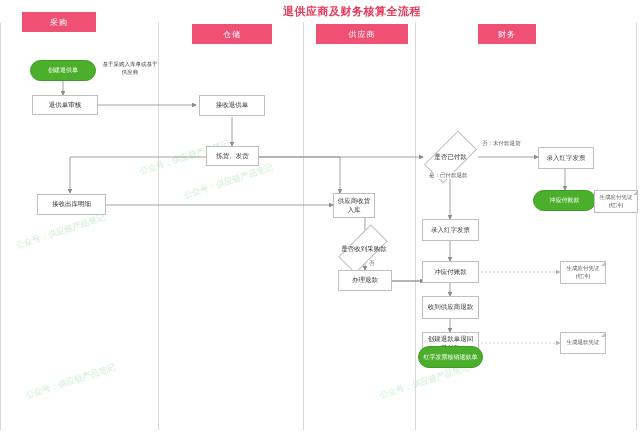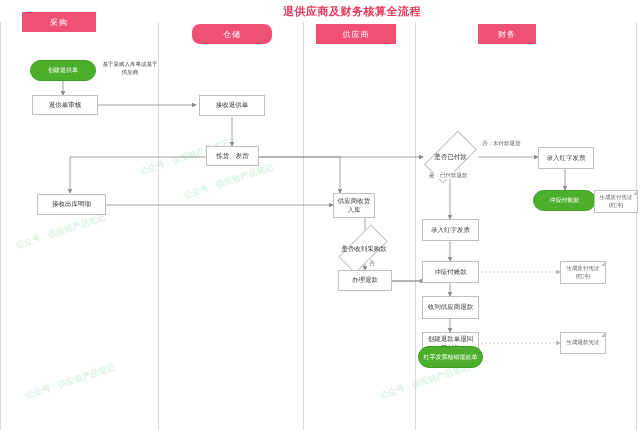--- a/index.html
+++ b/index.html
@@ -126,22 +126,22 @@
 
   <div class="title">退供应商及财务核算全流程</div>
 
   <div class="divider" style="left:0px;top:22px;height:408px;"></div>
   <div class="divider" style="left:158px;top:22px;height:408px;"></div>
   <div class="divider" style="left:303px;top:22px;height:408px;"></div>
   <div class="divider" style="left:415px;top:22px;height:408px;"></div>
   <div class="divider" style="left:636px;top:22px;height:408px;"></div>
 
   <div class="lane-head" style="left:22px;top:12px;width:74px;">采购</div>
-  <div class="lane-head" style="left:192px;top:24px;width:80px;border-radius:8px;">仓储</div>
-  <div class="lane-head" style="left:316px;top:24px;width:80px;">供应商</div>
+  <div class="lane-head" style="left:192px;top:24px;width:80px;">仓储</div>
+  <div class="lane-head" style="left:316px;top:24px;width:92px;">供应商</div>
   <div class="lane-head" style="left:478px;top:24px;width:58px;">财务</div>
 
   <svg class="lines">
     <defs>
       <marker id="arw" markerWidth="6" markerHeight="6" refX="5" refY="3" orient="auto">
         <path d="M0,0 L6,3 L0,6 z" fill="#8c8c8c"></path>
       </marker>
       <marker id="arwd" markerWidth="6" markerHeight="6" refX="5" refY="3" orient="auto">
         <path d="M0,0 L6,3 L0,6 z" fill="#b5b5b5"></path>
       </marker>

